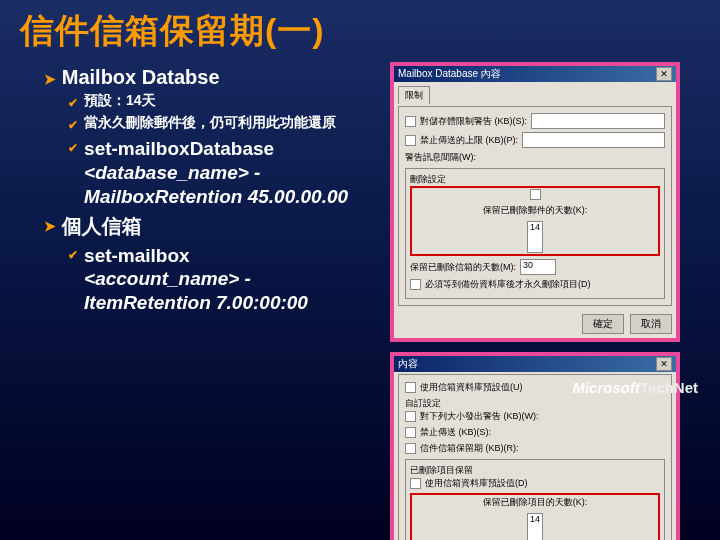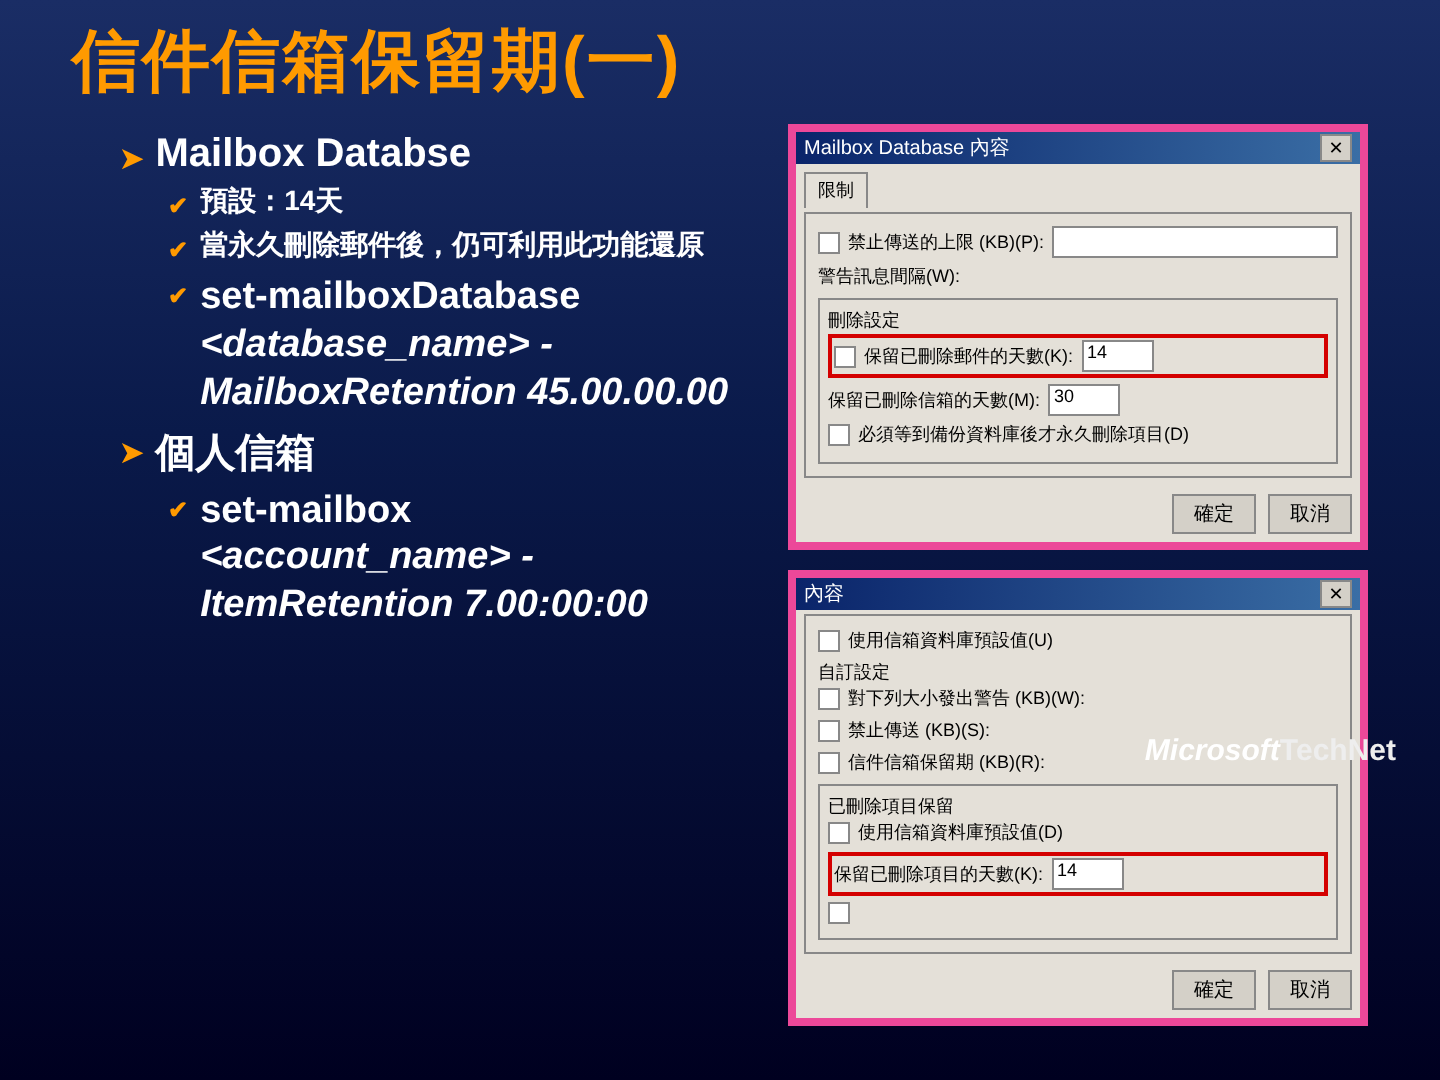--- a/index.html
+++ b/index.html
@@ -10,21 +10,21 @@
     background: linear-gradient(180deg, #1a2d65 0%, #0a1a4a 40%, #000020 100%);
     font-family: "Microsoft JhengHei", Arial, sans-serif;
     overflow: hidden;
     position: relative;
   }
   .slide {
     position: relative;
     width: 720px;
     height: 404px;
     box-sizing: border-box;
-    padding: 8px 36px;
+    padding: 8px 20px;
     color: #fff;
   }
   .title {
     color: #ff9a00;
     font-size: 34px;
     font-weight: bold;
     margin: 0 0 8px 0;
     letter-spacing: 1px;
   }
   .content-row {
@@ -35,39 +35,39 @@
   .right-col { width: 300px; }
   .lvl1 { display:flex; gap:6px; align-items:flex-start; font-size:22px; font-weight:bold; margin-bottom:4px; }
   .lvl2 { display:flex; gap:6px; align-items:flex-start; font-size:20px; font-weight:bold; margin-left:24px; margin-top:4px; }
   .lvl3 { display:flex; gap:6px; align-items:flex-start; font-size:14px; font-weight:bold; margin-left:48px; margin-top:2px; line-height:1.35; }
   .lvl3big { display:flex; gap:6px; align-items:flex-start; font-size:19px; font-weight:bold; margin-left:48px; margin-top:4px; line-height:1.25; }
   .bullet-dia { display:inline-block; width:10px; height:10px; background:#ff9a00; transform:rotate(45deg); margin-top:8px; flex:0 0 10px; }
   .bullet-chev { display:inline-block; color:#ff9a00; font-size:14px; margin-top:5px; flex:0 0 auto; font-weight:bold; }
   .bullet-v { display:inline-block; color:#ff9a00; font-size:12px; margin-top:4px; flex:0 0 auto; font-weight:bold; }
   .italic { font-style: italic; }
   .footer-logo {
-    position:absolute; right:22px; bottom:20px;
+    position:absolute; right:22px; bottom:8px;
     color:#fff; font-size:15px; font-weight:bold;
   }
   .footer-logo .ms { color:#fff; font-style:italic; font-weight:bold; }
   .footer-logo .tn { color:#eee; }
   .dlg {
     background:#e4e0d8; border:4px solid #ec4899; width:290px; box-sizing:border-box;
     font-family: "MS UI Gothic", sans-serif; font-size:9px; color:#000;
   }
   .dlg-title { background:linear-gradient(90deg,#0a246a,#3a6ea5); color:#fff; height:16px; display:flex; align-items:center; padding:0 4px; font-size:10px; }
   .dlg-x { margin-left:auto; background:#d4d0c8; color:#000; width:14px; height:12px; text-align:center; line-height:12px; border:1px solid #888; font-size:9px; }
   .dlg-tabs { display:flex; margin:4px 4px 0 4px; font-size:9px; }
   .dlg-tab { padding:2px 6px; border:1px solid #888; border-bottom:none; background:#e4e0d8; }
   .dlg-body { margin:2px 4px 4px 4px; padding:6px; border:1px solid #888; background:#e4e0d8; }
   .dlg-row { display:flex; align-items:center; gap:4px; margin-bottom:3px; }
   .dlg-input { background:#fff; border:1px solid #888; height:14px; flex:1; padding:0 2px; font-size:9px; }
   .dlg-cb { width:9px; height:9px; background:#fff; border:1px solid #888; display:inline-block; flex:0 0 9px; }
   .dlg-btn { border:1px solid #888; background:#d4d0c8; padding:2px 10px; font-size:10px; }
-  .hl { border:2px solid #d40000; }
+  .hl { border:2px solid #d40000;flex-direction:column; }
   .dlg-foot { display:flex; justify-content:flex-end; gap:6px; padding:4px; }
   .fieldset { border:1px solid #888; padding:4px; margin-top:4px; }
 </style>
 </head>
 <body>
 
 <div class="slide">
   <div class="title">信件信箱保留期(一)</div>
 
   <div class="content-row">
@@ -110,20 +110,25 @@
         <div class="dlg-title">
           <span>Mailbox Database 內容</span>
           <span class="dlg-x">✕</span>
         </div>
         <div class="dlg-tabs">
             <div class="dlg-tab">限制</div>
           </div>
         <div class="dlg-body">
           <div class="dlg-row">
               <span class="dlg-cb"></span>
+              <span>對儲存體限制警告 (KB)(S):</span>
+              <span class="dlg-input"></span>
+            </div>
+          <div class="dlg-row">
+              <span class="dlg-cb"></span>
               <span>禁止傳送的上限 (KB)(P):</span>
               <span class="dlg-input"></span>
             </div>
           <div class="dlg-row">
               <span>警告訊息間隔(W):</span>
             </div>
           <div class="fieldset">
             <span>刪除設定</span>
             <div class="dlg-row hl" style="padding:1px;">
               <span class="dlg-cb"></span>

